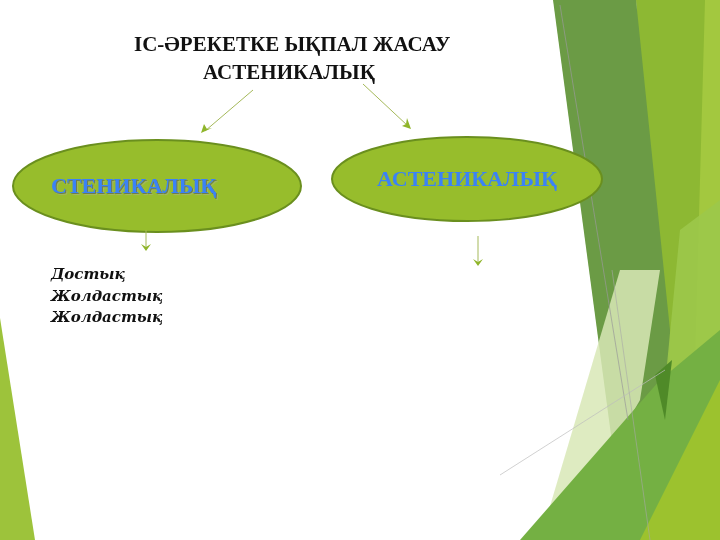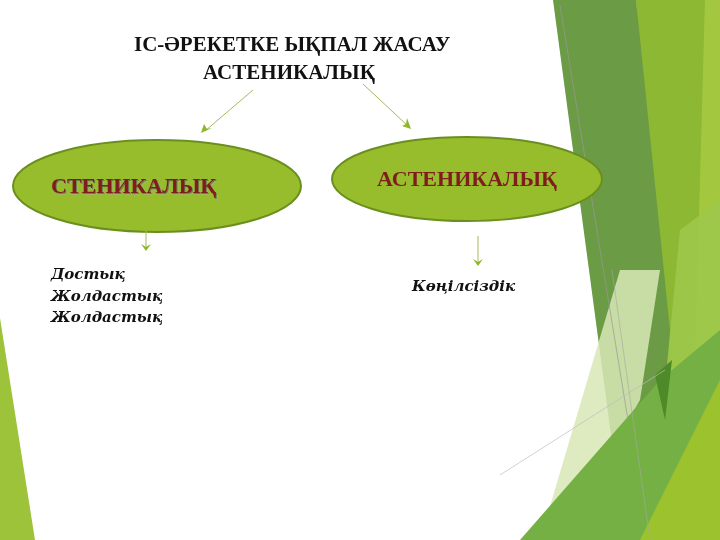--- a/index.html
+++ b/index.html
@@ -10,21 +10,21 @@
   }
   .deco { position: absolute; left: 0; top: 0; width: 720px; height: 540px; }
   .title {
     position: absolute; left: 0; top: 30px; width: 630px;
     font-family: "Liberation Serif", serif; font-weight: bold;
     font-size: 21px; line-height: 28px; color: #111;
   }
   .title .l1 { position: absolute; left: 134px; top: 0; white-space: nowrap; }
   .title .l2 { position: absolute; left: 203px; top: 28px; white-space: nowrap; }
   .ellipse-label {
-    position: absolute; font-weight: bold; font-size: 22px; color: #7f1d1d;
+    position: absolute; font-weight: bold; font-size: 22px; color: #3b82f6;
     white-space: nowrap; font-family: "Liberation Serif", serif;
   }
   .ellipse-label.shadow { text-shadow: 1px 1px 0 #6f7f4a, 2px 2px 1px #a4b66a; }
   .list {
     position: absolute; font-family: "DejaVu Serif", serif;
     font-style: italic; font-weight: bold; font-size: 15px; line-height: 21.5px; color: #111;
   }
   .list div { white-space: nowrap; }
 </style>
 </head>
@@ -71,14 +71,13 @@
 <div class="ellipse-label shadow" style="left:51px; top:173px;">СТЕНИКАЛЫҚ</div>
 <div class="ellipse-label" style="left:377px; top:166px;">АСТЕНИКАЛЫҚ</div>
 
 <div class="list" style="left:51px; top:264px;">
   <div>Достық</div>
   <div>Жолдастық</div>
   <div>Жолдастық</div>
 </div>
 
 <div class="list" style="left:412px; top:276px;">
-  <div>Көңілсіздік</div>
 </div>
 
 </body></html>

